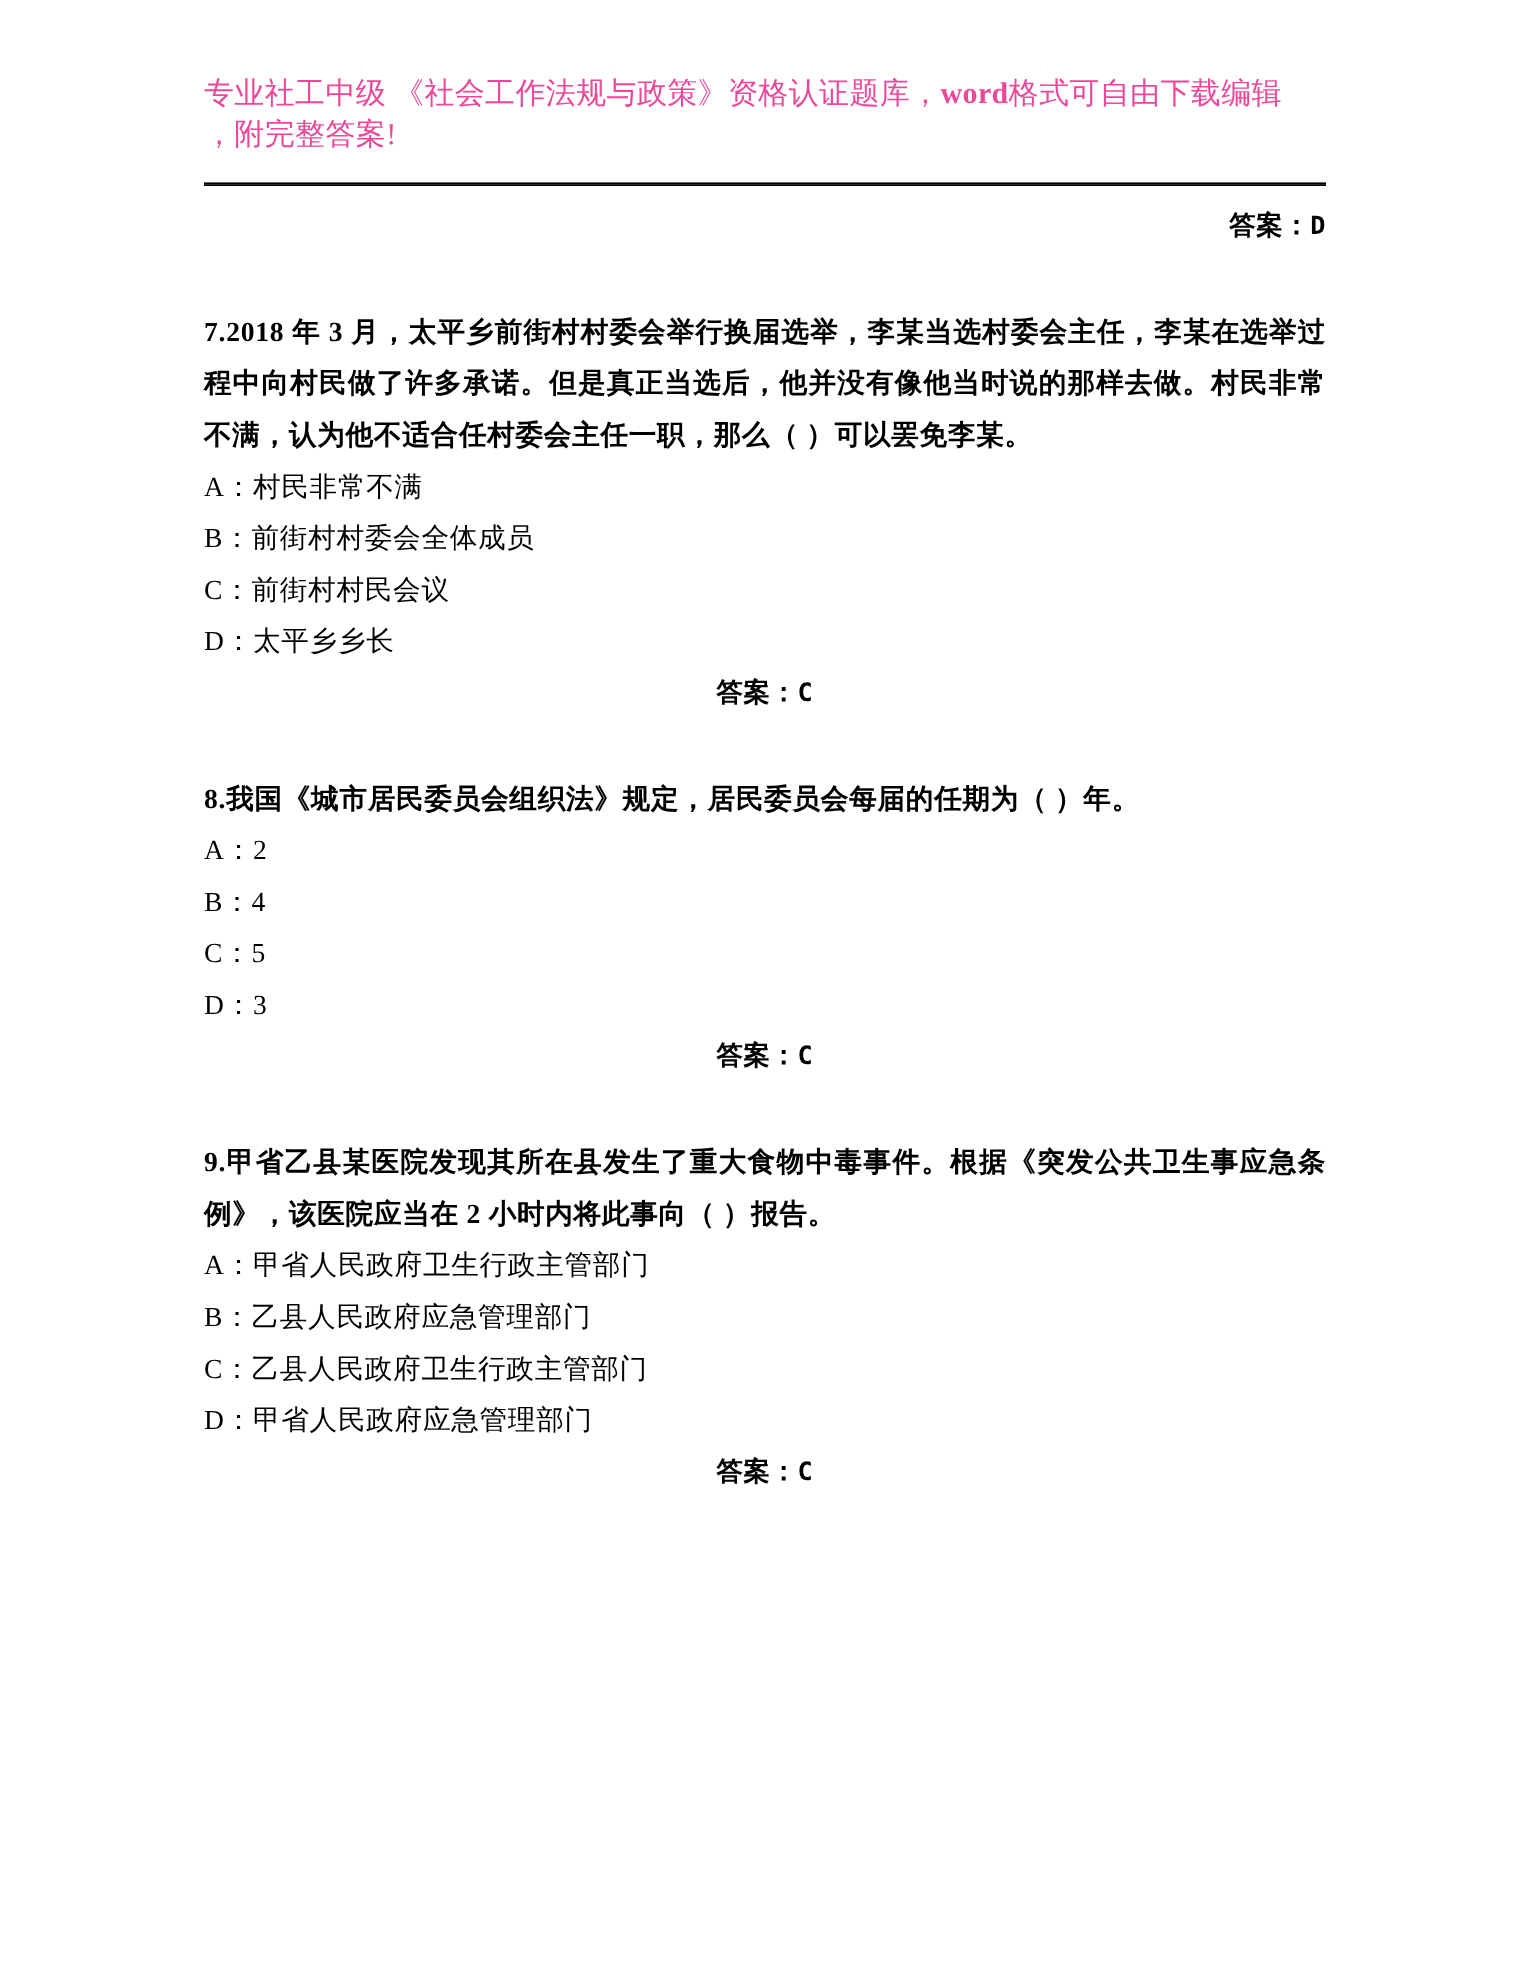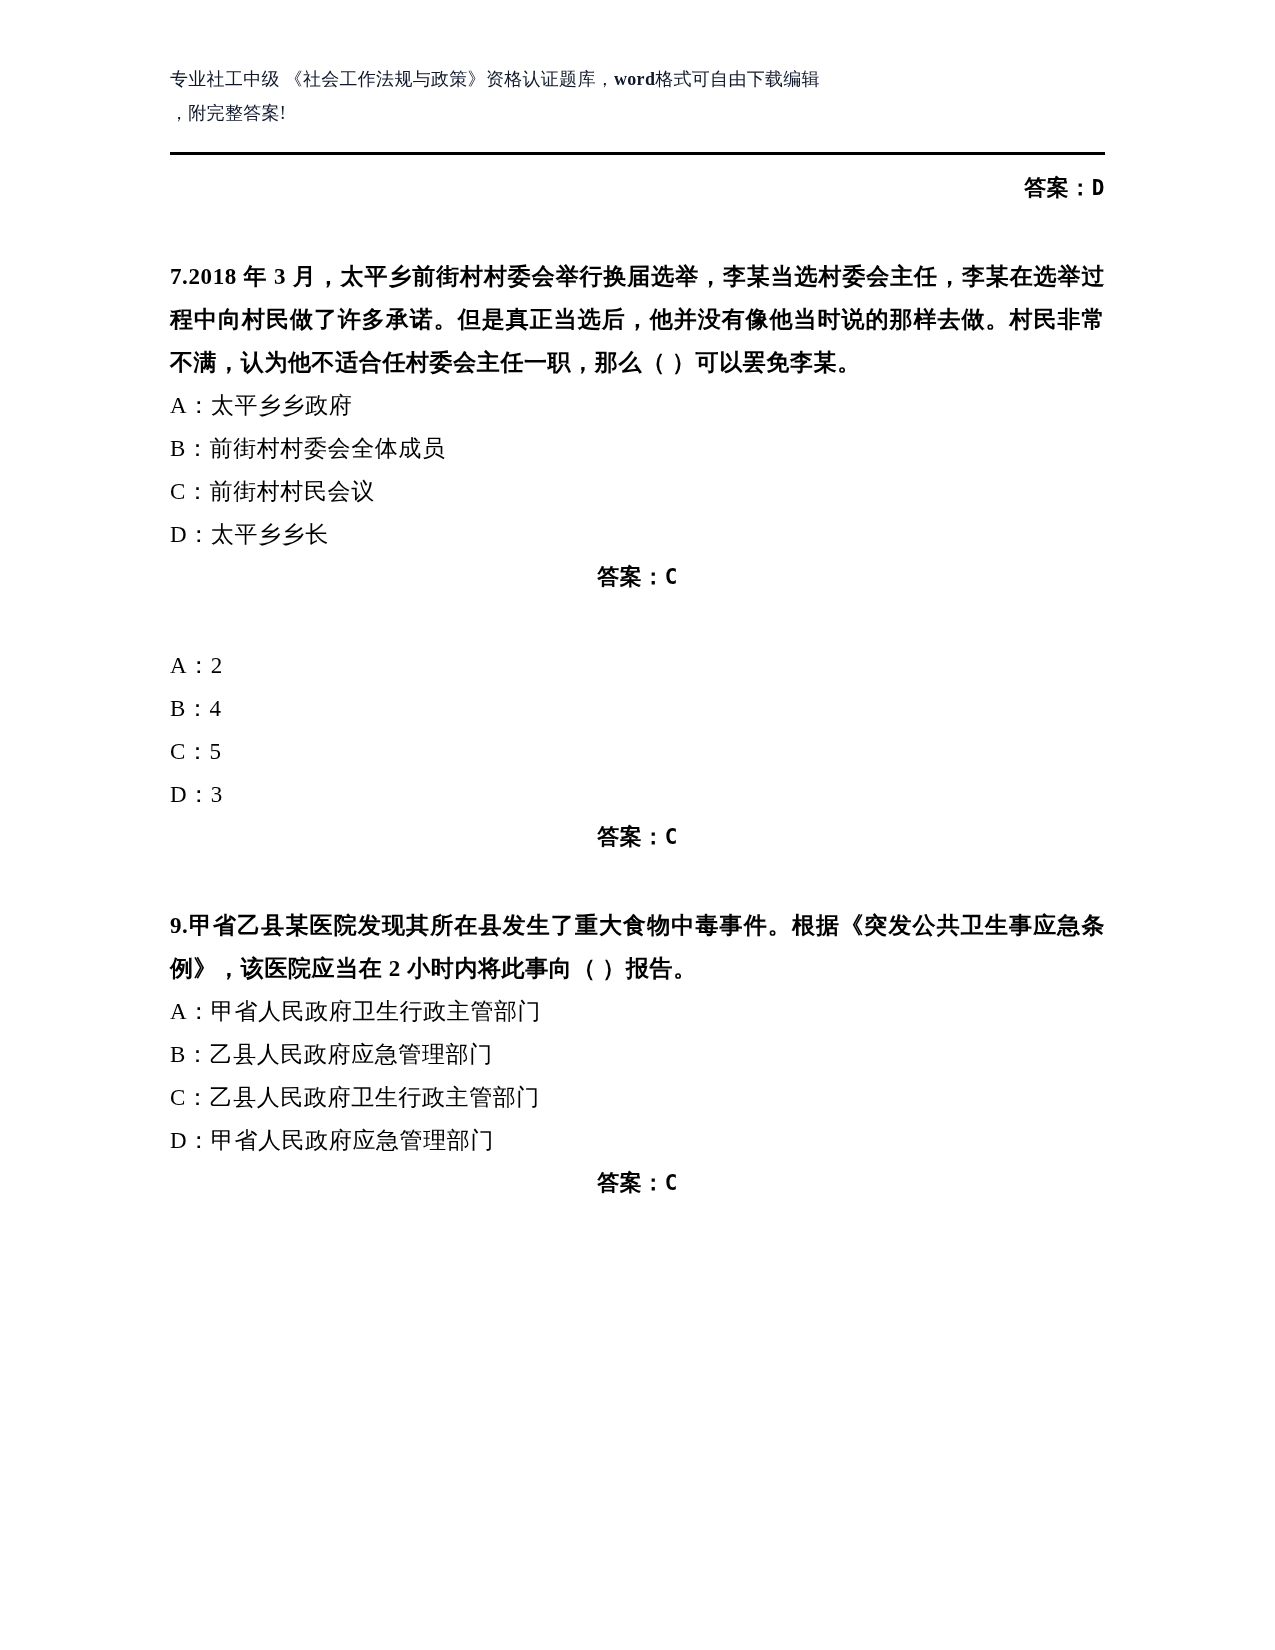--- a/index.html
+++ b/index.html
@@ -16,24 +16,24 @@
     overflow: hidden;
   }
   .page {
     box-sizing: border-box;
     width: 1275px;
     height: 1650px;
     padding: 62px 170px 0 170px;
   }
   
   .header {
-    font-size: 18px;
+    font-size: 25px;
     line-height: 34px;
     letter-spacing: 0.3px;
-    color: #0f172a;
+    color: #ec4899;
     text-align: justify;
   }
   .header .bold {
     font-weight: bold;
   }
   .header-rule {
     margin-top: 22px;
     border-top: 2.5px solid #000;
     border-bottom: 1px solid #000;
     height: 3px;
@@ -98,37 +98,40 @@
 
   <div class="answer-line">
     <span class="ch">答案：</span><span>D</span>
   </div>
 
   <div class="qblock">
     <div class="stem">
       <span>7.</span><span>2018 年 3 月，太平乡前街村村委会举行换届选举，李某当选村委会主任，李某在选举过程中向村民做了许多承诺。但是真正当选后，他并没有像他当时说的那样去做。村民非常不满，认为他不适合任村委会主任一职，那么（     ）可以罢免李某。</span>
     </div>
     <div class="opt">
-      <span class="lab">A：</span><span>太平乡乡政府</span>
+      <span class="lab">A：</span><span>村民非常不满</span>
     </div>
     <div class="opt">
       <span class="lab">B：</span><span>前街村村委会全体成员</span>
     </div>
     <div class="opt">
       <span class="lab">C：</span><span>前街村村民会议</span>
     </div>
     <div class="opt">
       <span class="lab">D：</span><span>太平乡乡长</span>
     </div>
     <div class="ans">
       <span>答案：</span><span class="val">C</span>
     </div>
   </div>
 
   <div class="qblock">
+    <div class="stem">
+      <span>8.</span><span>我国《城市居民委员会组织法》规定，居民委员会每届的任期为（     ）年。</span>
+    </div>
     <div class="opt">
       <span class="lab">A：</span><span>2</span>
     </div>
     <div class="opt">
       <span class="lab">B：</span><span>4</span>
     </div>
     <div class="opt">
       <span class="lab">C：</span><span>5</span>
     </div>
     <div class="opt">

